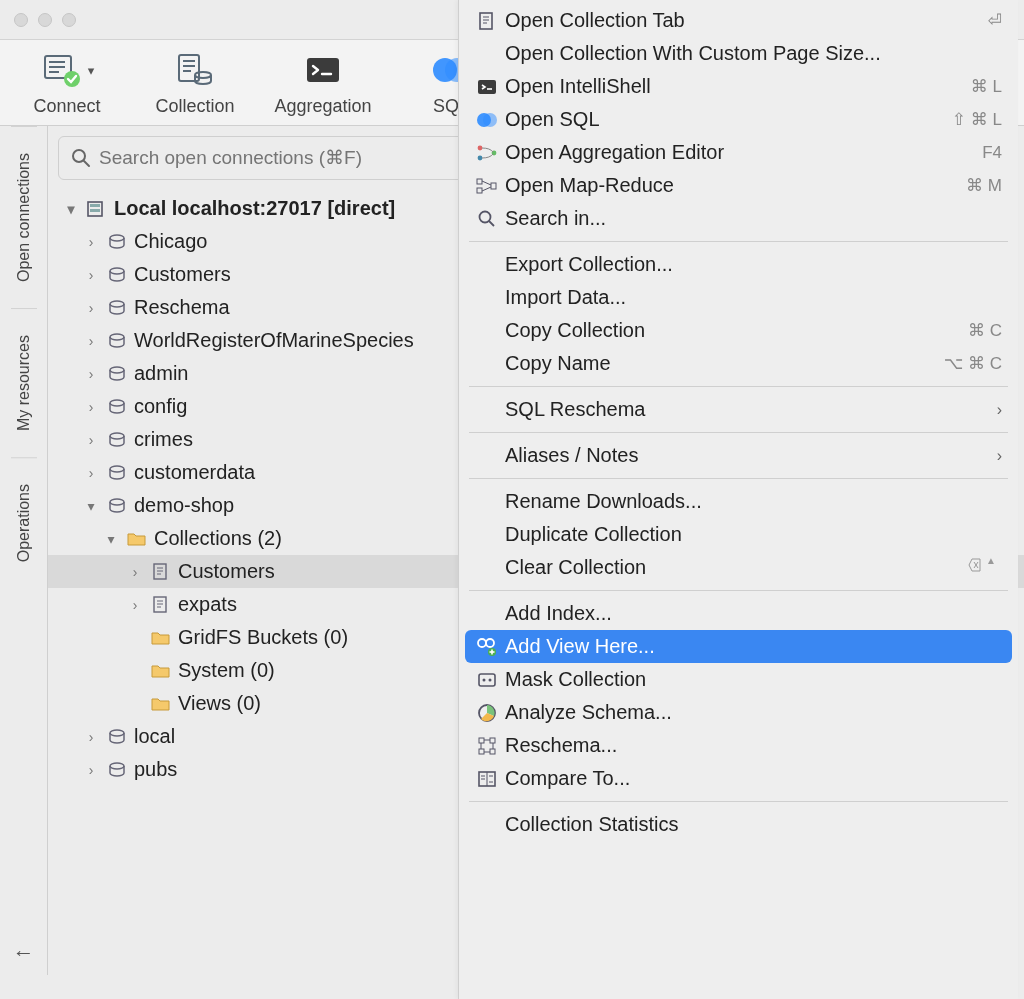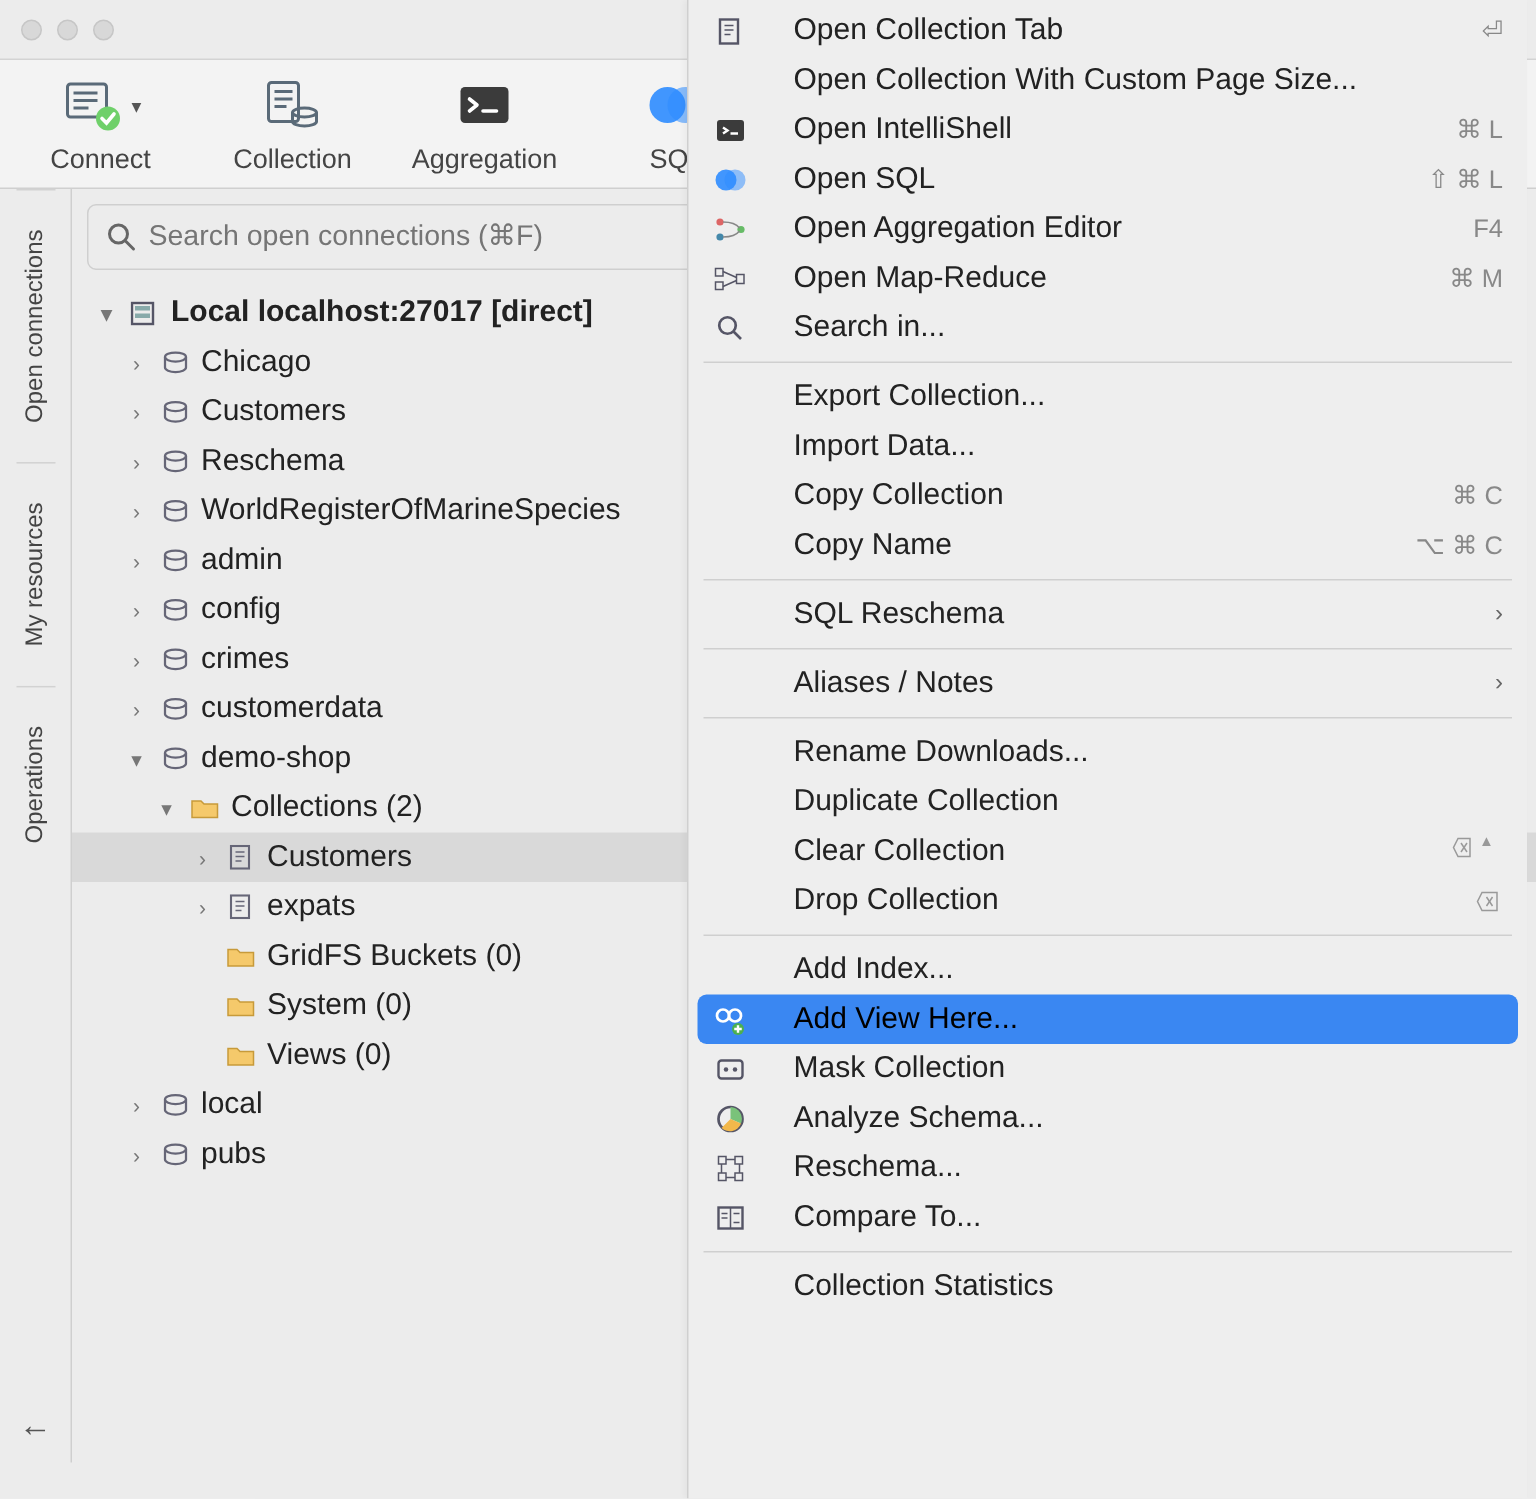--- a/index.html
+++ b/index.html
@@ -109,31 +109,31 @@
     left:458px;
     width:560px;
     background:#eeeeee;
     border-left:1px solid #cfcfcf;
     box-shadow:-2px 0 4px rgba(0,0,0,.04);
     padding:4px 6px 10px 6px;
     height:100%;
     overflow:hidden;
   }
   .ctx-item{
-    display:flex; align-items:center; gap:28px;
+    display:flex; align-items:center; gap:4px;
     padding:5px 10px 5px 8px;
     font-size:20px;
     border-radius:6px;
   }
   .ctx-item .ci-icon{width:28px;display:flex;justify-content:center;}
   .ctx-item.noicon .ci-icon{visibility:hidden;}
   .ctx-item .lbl{flex:1;}
   .ctx-item .kbd{font-size:17px;color:#888;}
   .ctx-item .sub-caret{color:#666;font-size:16px;}
-  .ctx-item.selected{background:#3a87f2;color:#000000;align-items:flex-end;}
+  .ctx-item.selected{background:#3a87f2;color:#ffffff;}
   .ctx-sep{height:1px;background:#cfcfcf;margin:6px 4px;}
   svg{display:block;}
 </style>
 </head>
 <body>
 
 <div class="titlebar">
   <div class="traffic-light"></div>
   <div class="traffic-light"></div>
   <div class="traffic-light"></div>
@@ -531,31 +531,20 @@
   <div class="ctx-item noicon">
       <span class="ci-icon"></span>
       <span class="lbl">Clear Collection</span>
       <span class="kbd"><svg width="34" height="16" style="display:inline">
           <path d="M4 2 l-3 6 l3 6 h8 v-12 z" fill="none" stroke="#999"></path>
           <line x1="6" y1="5" x2="10" y2="11" stroke="#999"></line>
           <line x1="10" y1="5" x2="6" y2="11" stroke="#999"></line>
           <text x="18" y="7" font-size="10" fill="#999">▲</text>
         </svg></span>
     </div>
-  <div class="ctx-item noicon">
-      <span class="ci-icon"></span>
-      <span class="lbl">Drop Collection</span>
-      <span class="kbd">
-        <svg width="18" height="16">
-          <path d="M4 2 l-3 6 l3 6 h10 v-12 z" fill="none" stroke="#999"></path>
-          <line x1="7" y1="5" x2="11" y2="11" stroke="#999"></line>
-          <line x1="11" y1="5" x2="7" y2="11" stroke="#999"></line>
-        </svg>
-      </span>
-    </div>
 
   <div class="ctx-sep"></div>
 
   <div class="ctx-item noicon">
       <span class="ci-icon"></span>
       <span class="lbl">Add Index...</span>
     </div>
 
   <div class="ctx-item selected">
     <span class="ci-icon">

